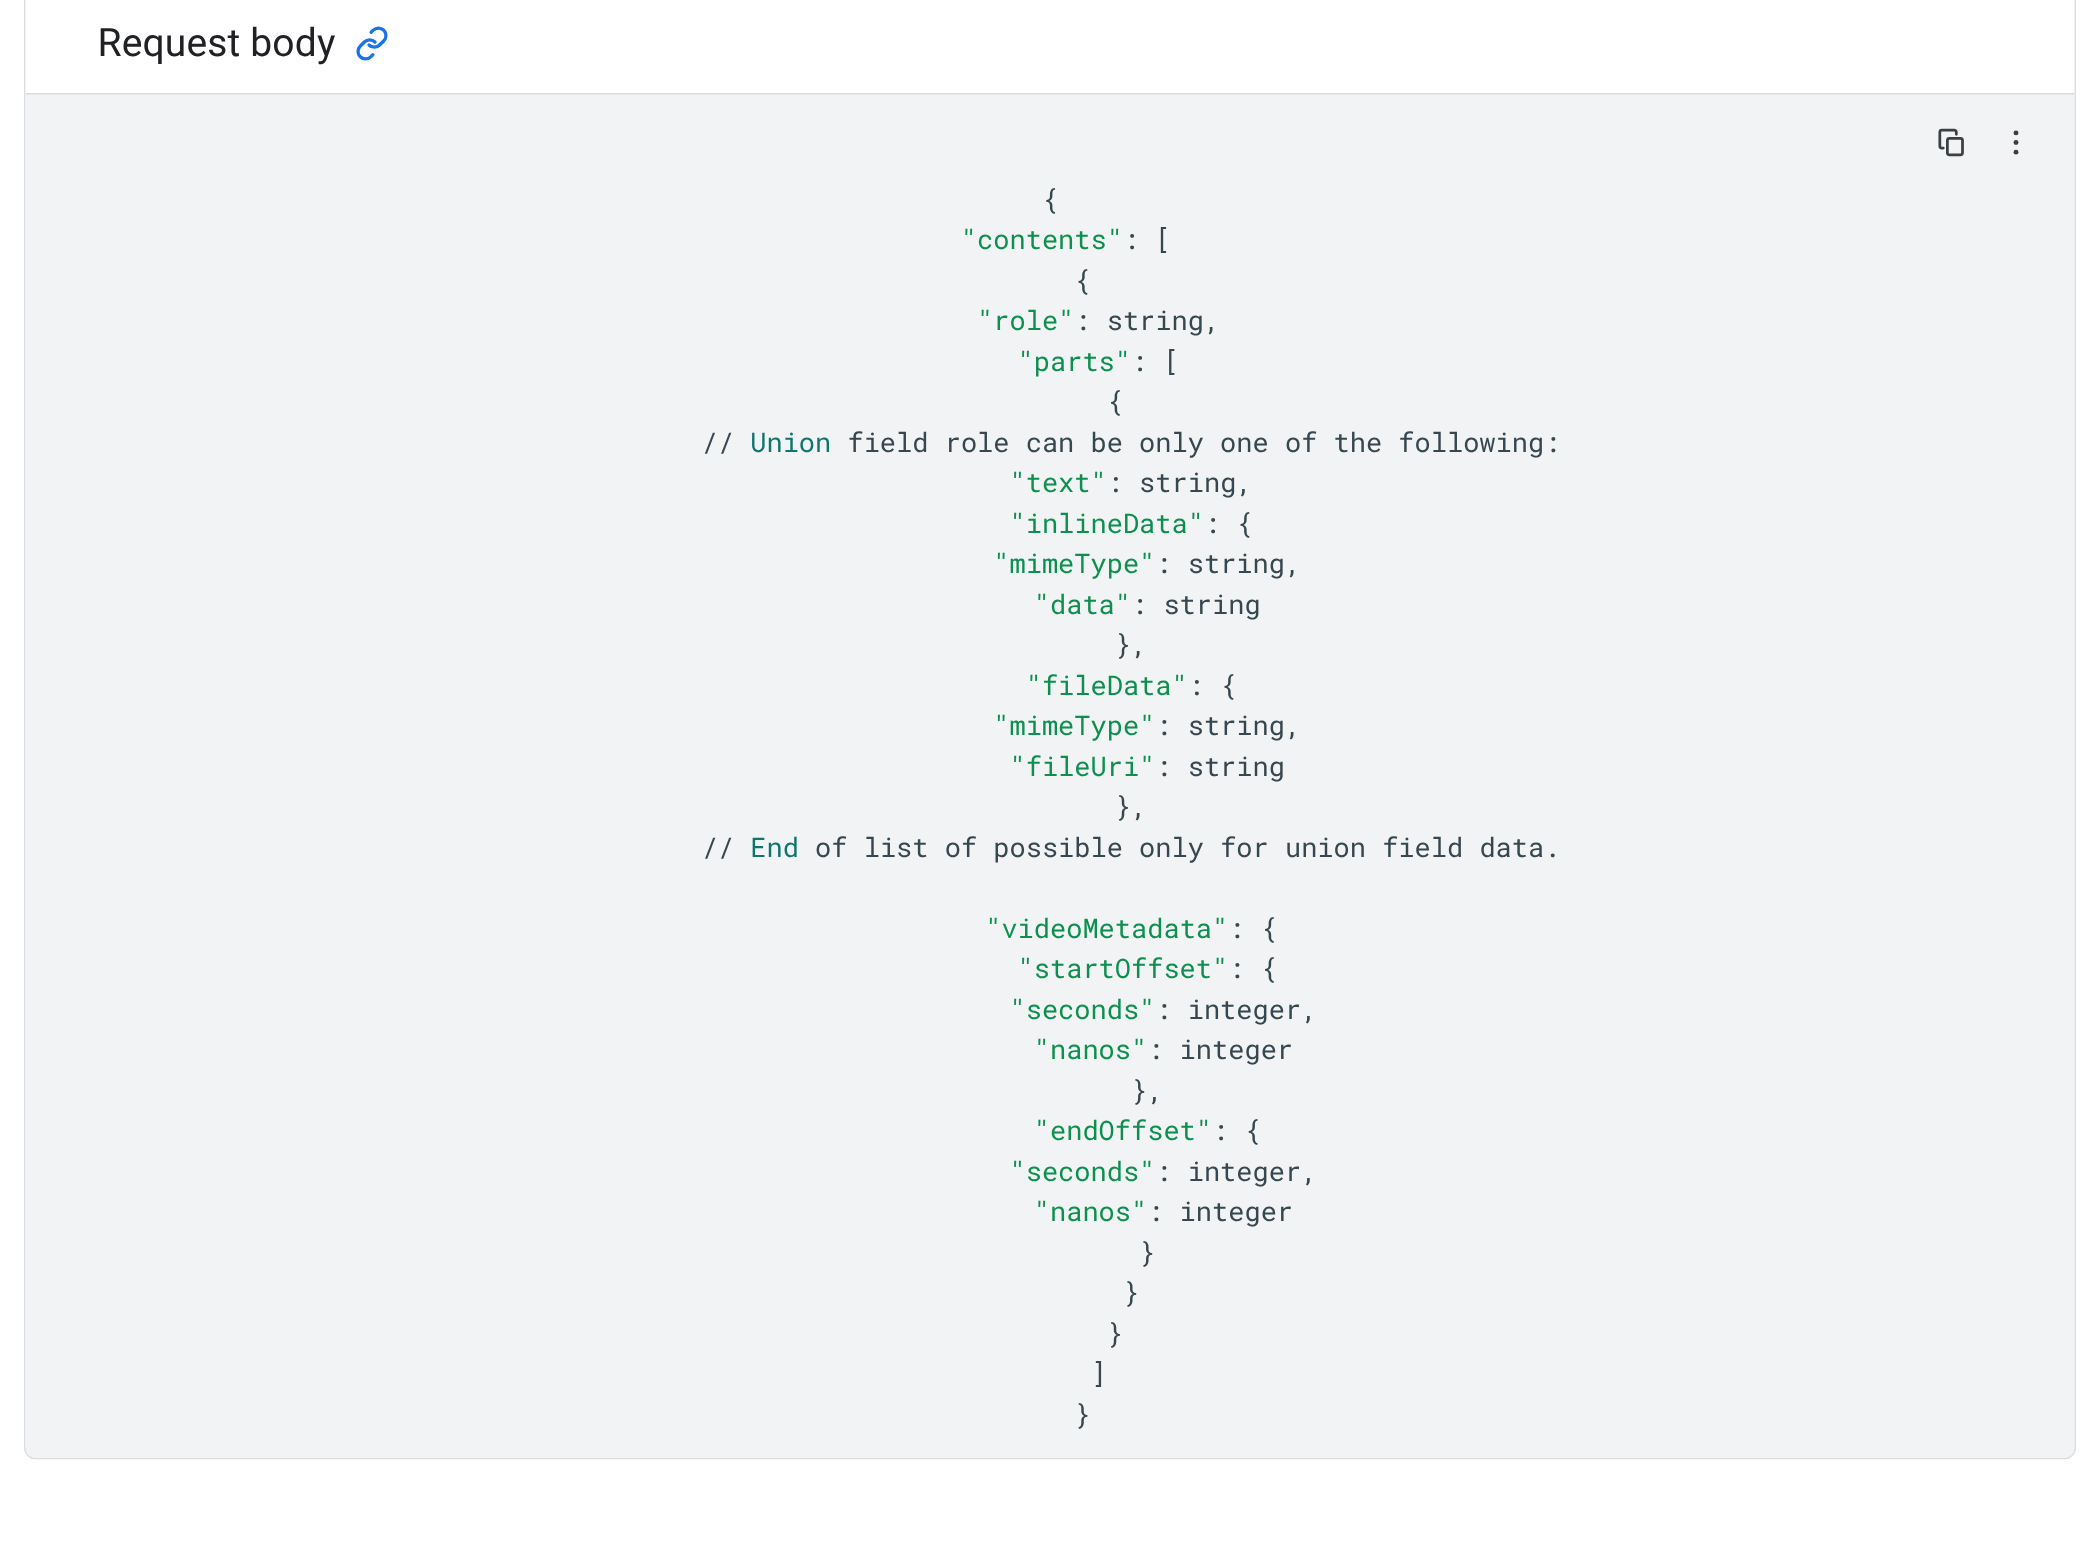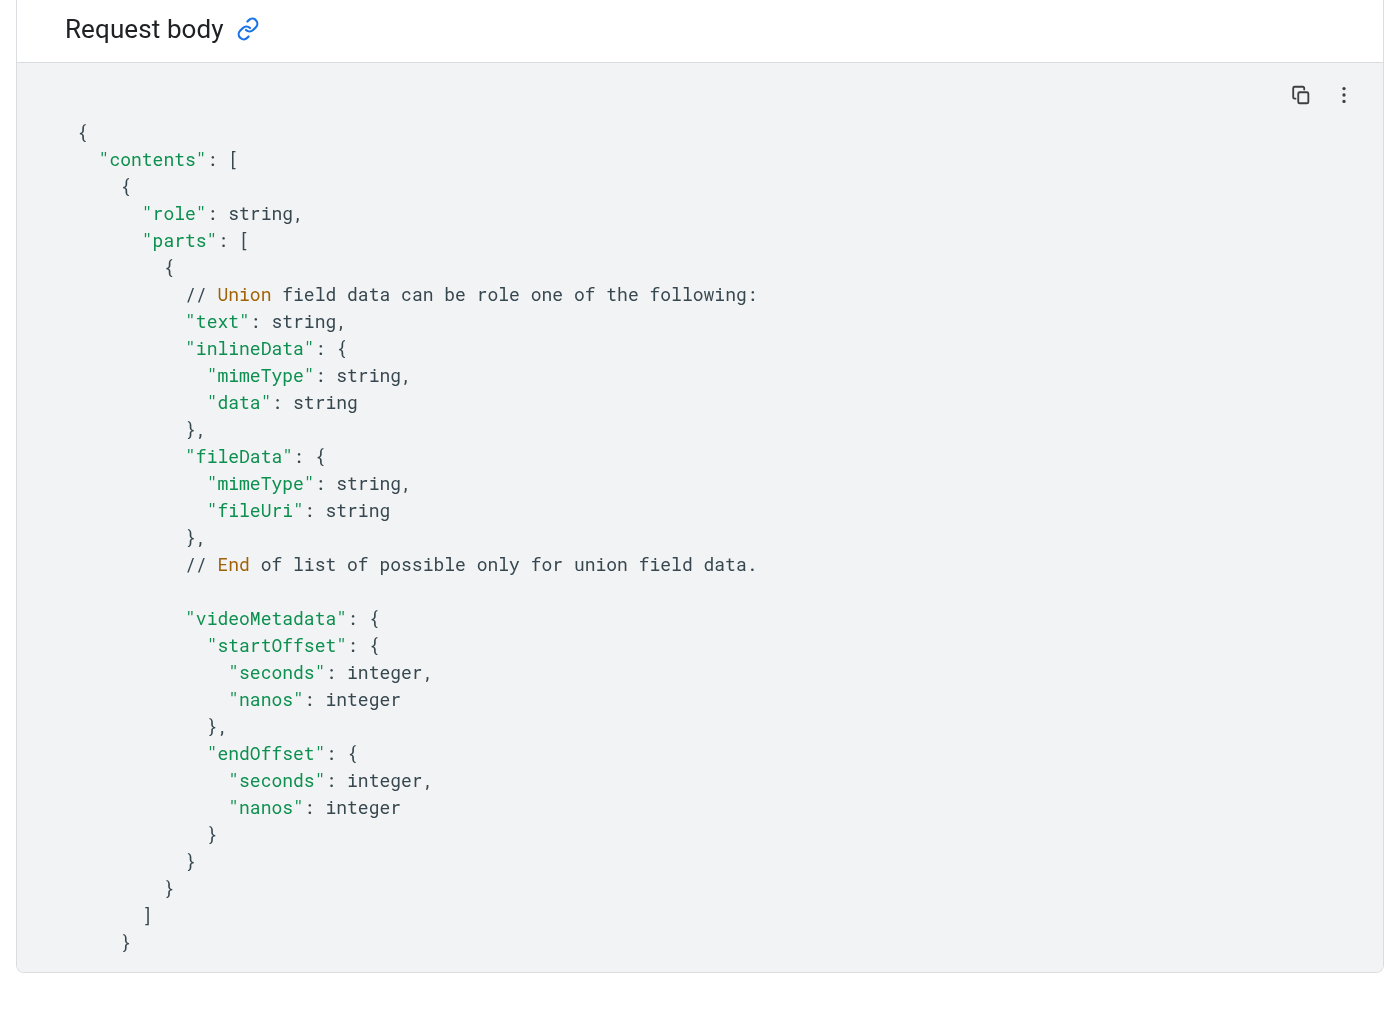--- a/index.html
+++ b/index.html
@@ -15,20 +15,21 @@
     padding: 0;
   }
 
   .section {
     border: 1px solid #dadce0;
     border-top: none;
     border-radius: 0 0 8px 8px;
     margin: 0 16px 24px 16px;
     overflow: hidden;
     background: #fff;
+    text-align: center;
   }
 
   .section-header {
     display: flex;
     align-items: center;
     gap: 10px;
     padding: 14px 48px 18px 48px;
     background: #fff;
   }
 
@@ -104,21 +105,21 @@
     line-height: 27px;
     color: #37474f;
     white-space: pre;
     tab-size: 2;
     overflow-x: auto;
   }
 
   
   .tok-str    { color: #0d904f; }  
   .tok-plain  { color: #37474f; }
-  .tok-kw     { color: #a16207; }  
+  .tok-kw     { color: #0f766e; }  
   .tok-comment{ color: #37474f; }
 
 </style>
 </head>
 <body>
 
 <div class="page">
 
   <div class="section">
 
@@ -153,21 +154,21 @@
           </span>
         </button>
       </div>
 
       <pre class="code" id="code-pre"><span class="tok-plain">{</span>
 <span class="tok-plain">  </span><span class="tok-str">"contents"</span><span class="tok-plain">: [</span>
 <span class="tok-plain">    {</span>
 <span class="tok-plain">      </span><span class="tok-str">"role"</span><span class="tok-plain">: string,</span>
 <span class="tok-plain">      </span><span class="tok-str">"parts"</span><span class="tok-plain">: [</span>
 <span class="tok-plain">        {</span>
-<span class="tok-comment">          // </span><span class="tok-kw">Union</span><span class="tok-comment"> field data can be role one of the following:</span>
+<span class="tok-comment">          // </span><span class="tok-kw">Union</span><span class="tok-comment"> field role can be only one of the following:</span>
 <span class="tok-plain">          </span><span class="tok-str">"text"</span><span class="tok-plain">: string,</span>
 <span class="tok-plain">          </span><span class="tok-str">"inlineData"</span><span class="tok-plain">: {</span>
 <span class="tok-plain">            </span><span class="tok-str">"mimeType"</span><span class="tok-plain">: string,</span>
 <span class="tok-plain">            </span><span class="tok-str">"data"</span><span class="tok-plain">: string</span>
 <span class="tok-plain">          },</span>
 <span class="tok-plain">          </span><span class="tok-str">"fileData"</span><span class="tok-plain">: {</span>
 <span class="tok-plain">            </span><span class="tok-str">"mimeType"</span><span class="tok-plain">: string,</span>
 <span class="tok-plain">            </span><span class="tok-str">"fileUri"</span><span class="tok-plain">: string</span>
 <span class="tok-plain">          },</span>
 <span class="tok-comment">          // </span><span class="tok-kw">End</span><span class="tok-comment"> of list of possible only for union field data.</span>

